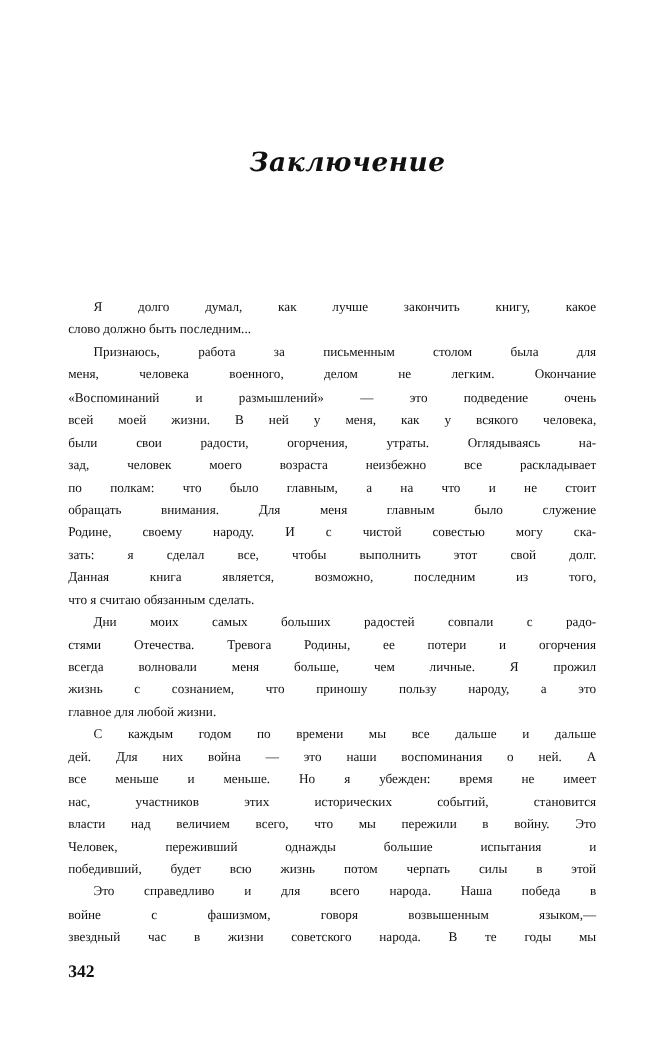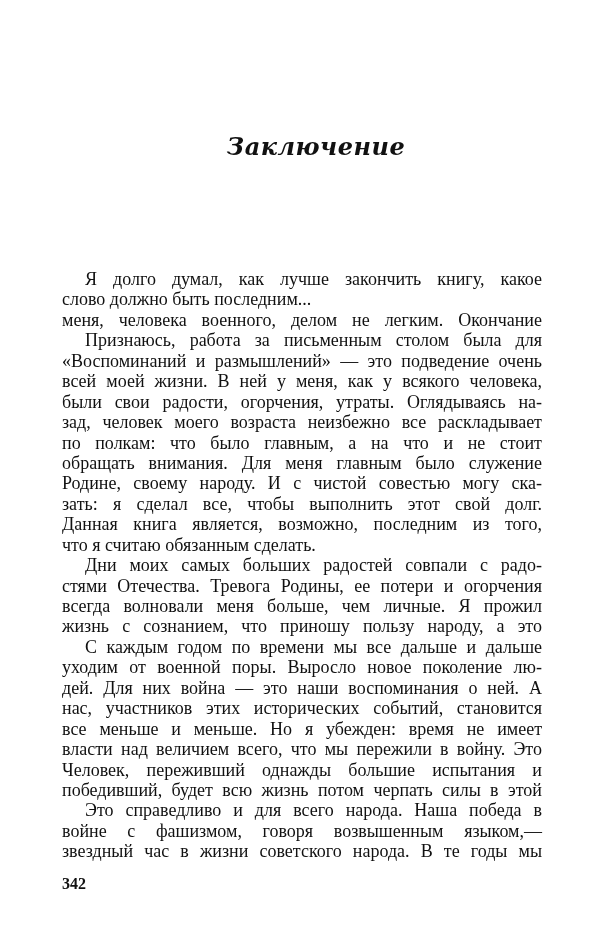--- a/index.html
+++ b/index.html
@@ -26,21 +26,21 @@
       font-size: 24px;
       letter-spacing: 0.5px;
       margin: 16px;
     }
     .body-text {
       position: absolute;
       left: 62px;
       top: 269px;
       width: 480px;
       font-family: "Liberation Serif", "DejaVu Serif", serif;
-      font-size: 18px;
+      font-size: 12px;
       line-height: 20.45px;
     }
     .line {
       display: block;
       text-align: justify;
       text-align-last: justify;
       white-space: nowrap;
       height: 20.45px;
       overflow: visible;
     }
@@ -65,47 +65,47 @@
 <h1 class="page-title">Заключение</h1>
 
 <div class="body-text">
 
   <div>
     <span class="line indent">Я долго думал, как лучше закончить книгу, какое</span>
     <span class="line last">слово должно быть последним...</span>
   </div>
 
   <div>
+    <span class="line indent">Признаюсь, работа за письменным столом была для</span>
     <span class="line">меня, человека военного, делом не легким. Окончание</span>
-    <span class="line indent">Признаюсь, работа за письменным столом была для</span>
     <span class="line">«Воспоминаний и размышлений» — это подведение очень</span>
     <span class="line">всей моей жизни. В ней у меня, как у всякого человека,</span>
     <span class="line">были свои радости, огорчения, утраты. Оглядываясь на-</span>
     <span class="line">зад, человек моего возраста неизбежно все раскладывает</span>
     <span class="line">по полкам: что было главным, а на что и не стоит</span>
     <span class="line">обращать внимания. Для меня главным было служение</span>
     <span class="line">Родине, своему народу. И с чистой совестью могу ска-</span>
     <span class="line">зать: я сделал все, чтобы выполнить этот свой долг.</span>
     <span class="line">Данная книга является, возможно, последним из того,</span>
     <span class="line last">что я считаю обязанным сделать.</span>
   </div>
 
   <div>
     <span class="line indent">Дни моих самых больших радостей совпали с радо-</span>
     <span class="line">стями Отечества. Тревога Родины, ее потери и огорчения</span>
     <span class="line">всегда волновали меня больше, чем личные. Я прожил</span>
     <span class="line">жизнь с сознанием, что приношу пользу народу, а это</span>
+    <span class="line last">главное для любой жизни.</span>
   </div>
 
   <div>
     <span class="line indent">С каждым годом по времени мы все дальше и дальше</span>
-    <span class="line">уходим от военной поры. Выросло новое поколение лю-</span>
     <span class="line">дей. Для них война — это наши воспоминания о ней. А</span>
+    <span class="line">все меньше и меньше. Но я убежден: время не имеет</span>
     <span class="line">нас, участников этих исторических событий, становится</span>
-    <span class="line">все меньше и меньше. Но я убежден: время не имеет</span>
     <span class="line">власти над величием всего, что мы пережили в войну. Это</span>
     <span class="line">Человек, переживший однажды большие испытания и</span>
     <span class="line">победивший, будет всю жизнь потом черпать силы в этой</span>
   </div>
 
   <div>
     <span class="line indent">Это справедливо и для всего народа. Наша победа в</span>
     <span class="line">войне с фашизмом, говоря возвышенным языком,—</span>
     <span class="line">звездный час в жизни советского народа. В те годы мы</span>
   </div>

